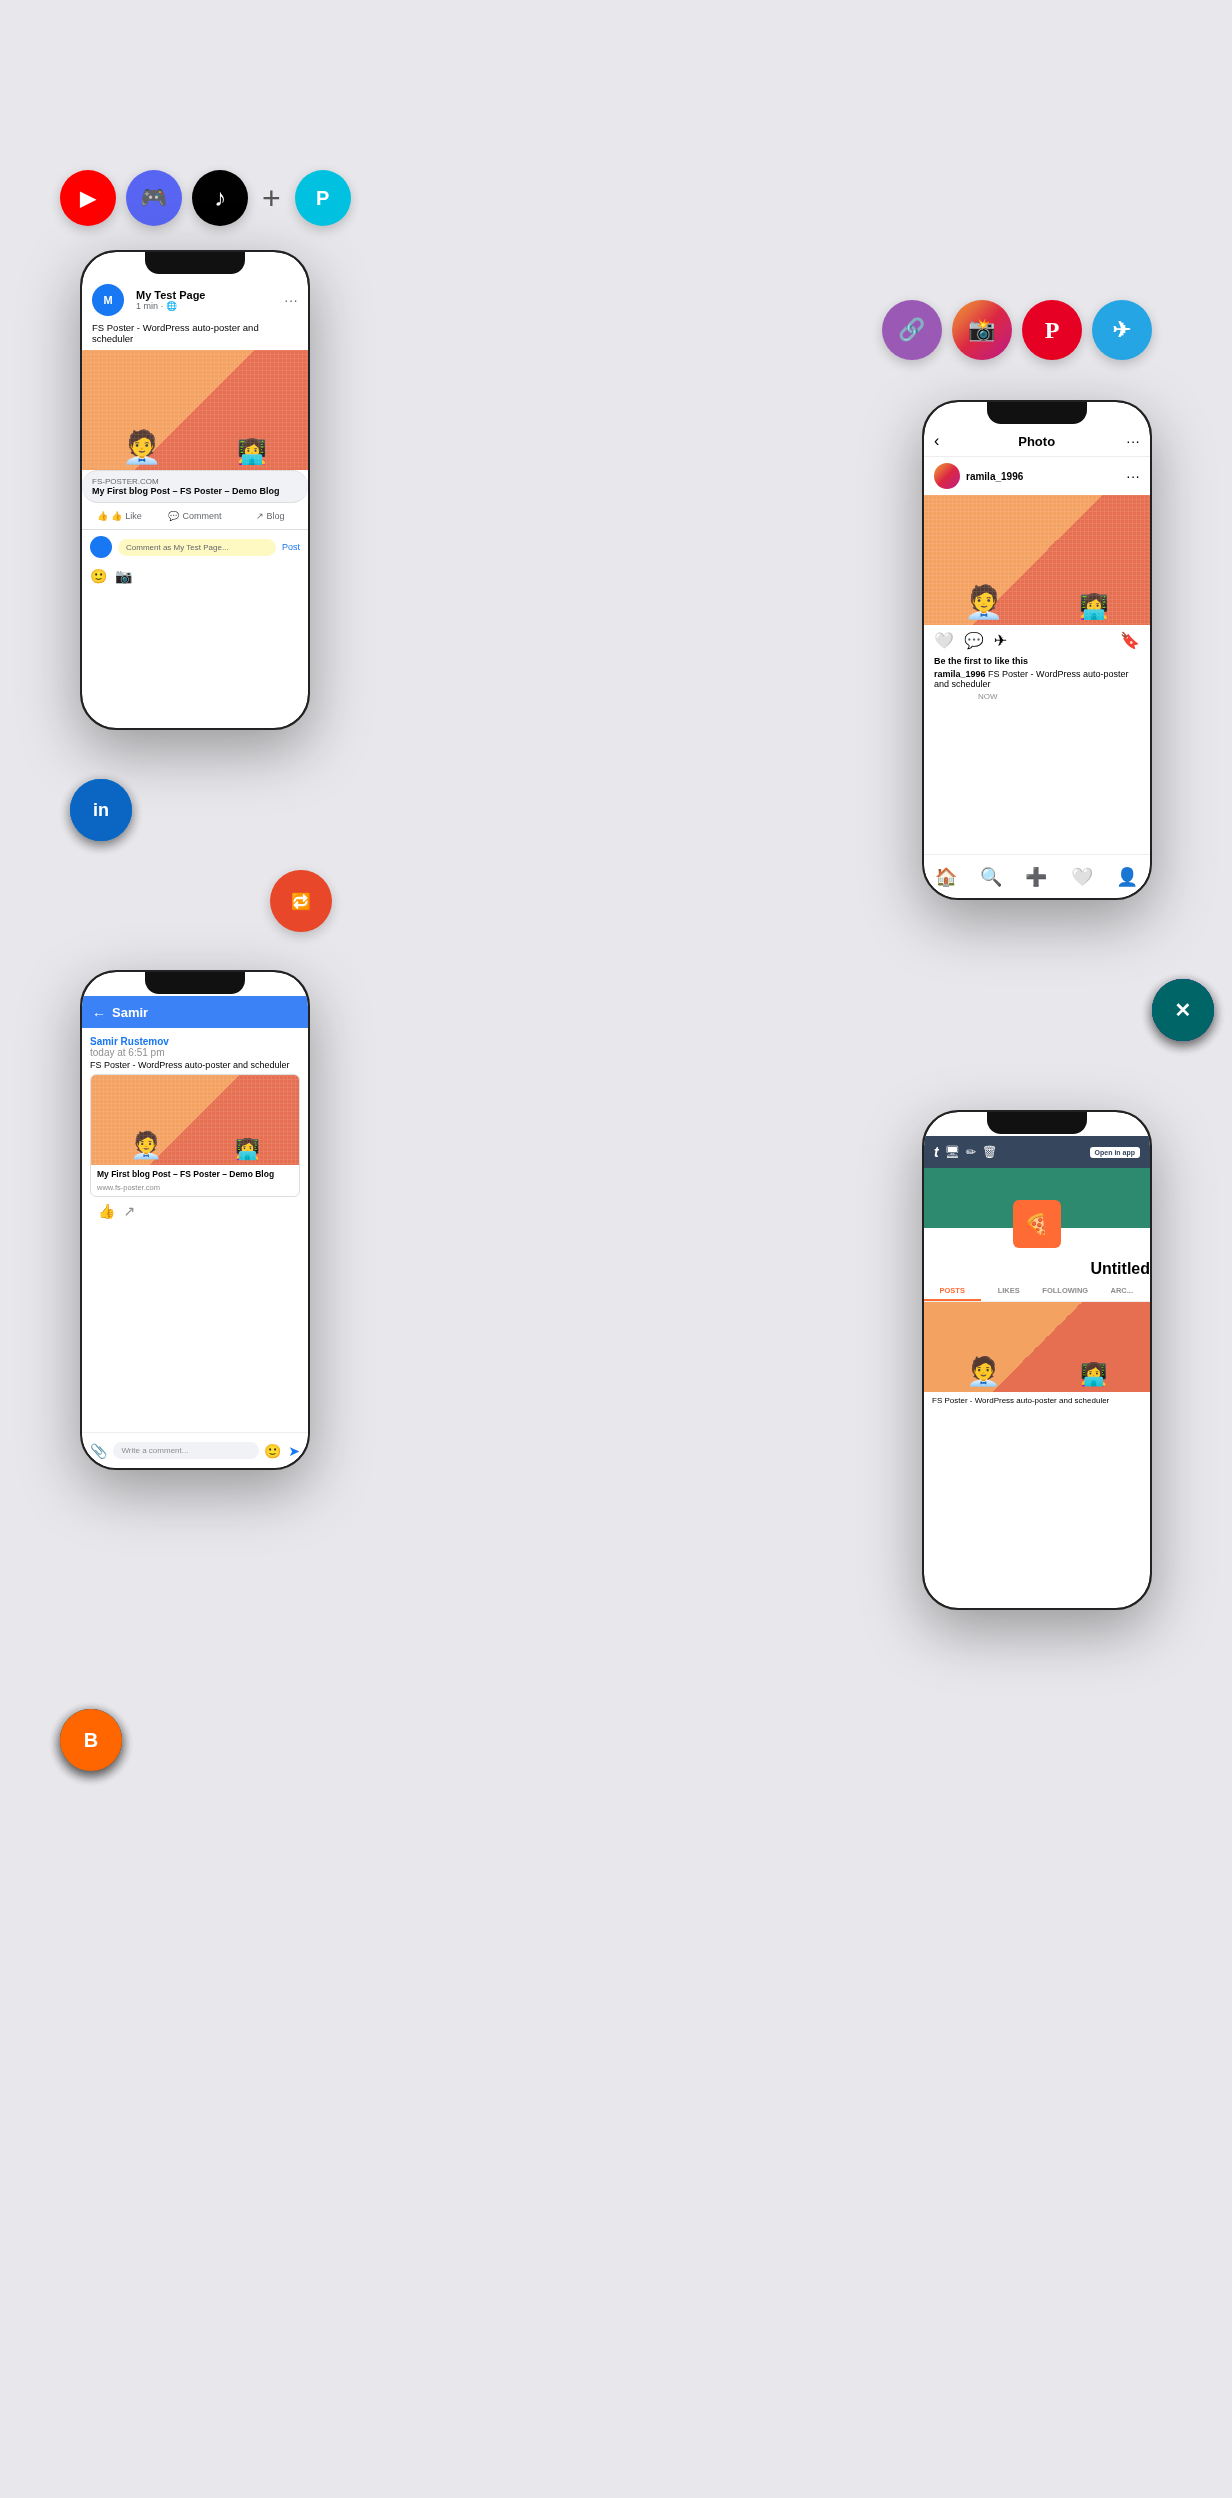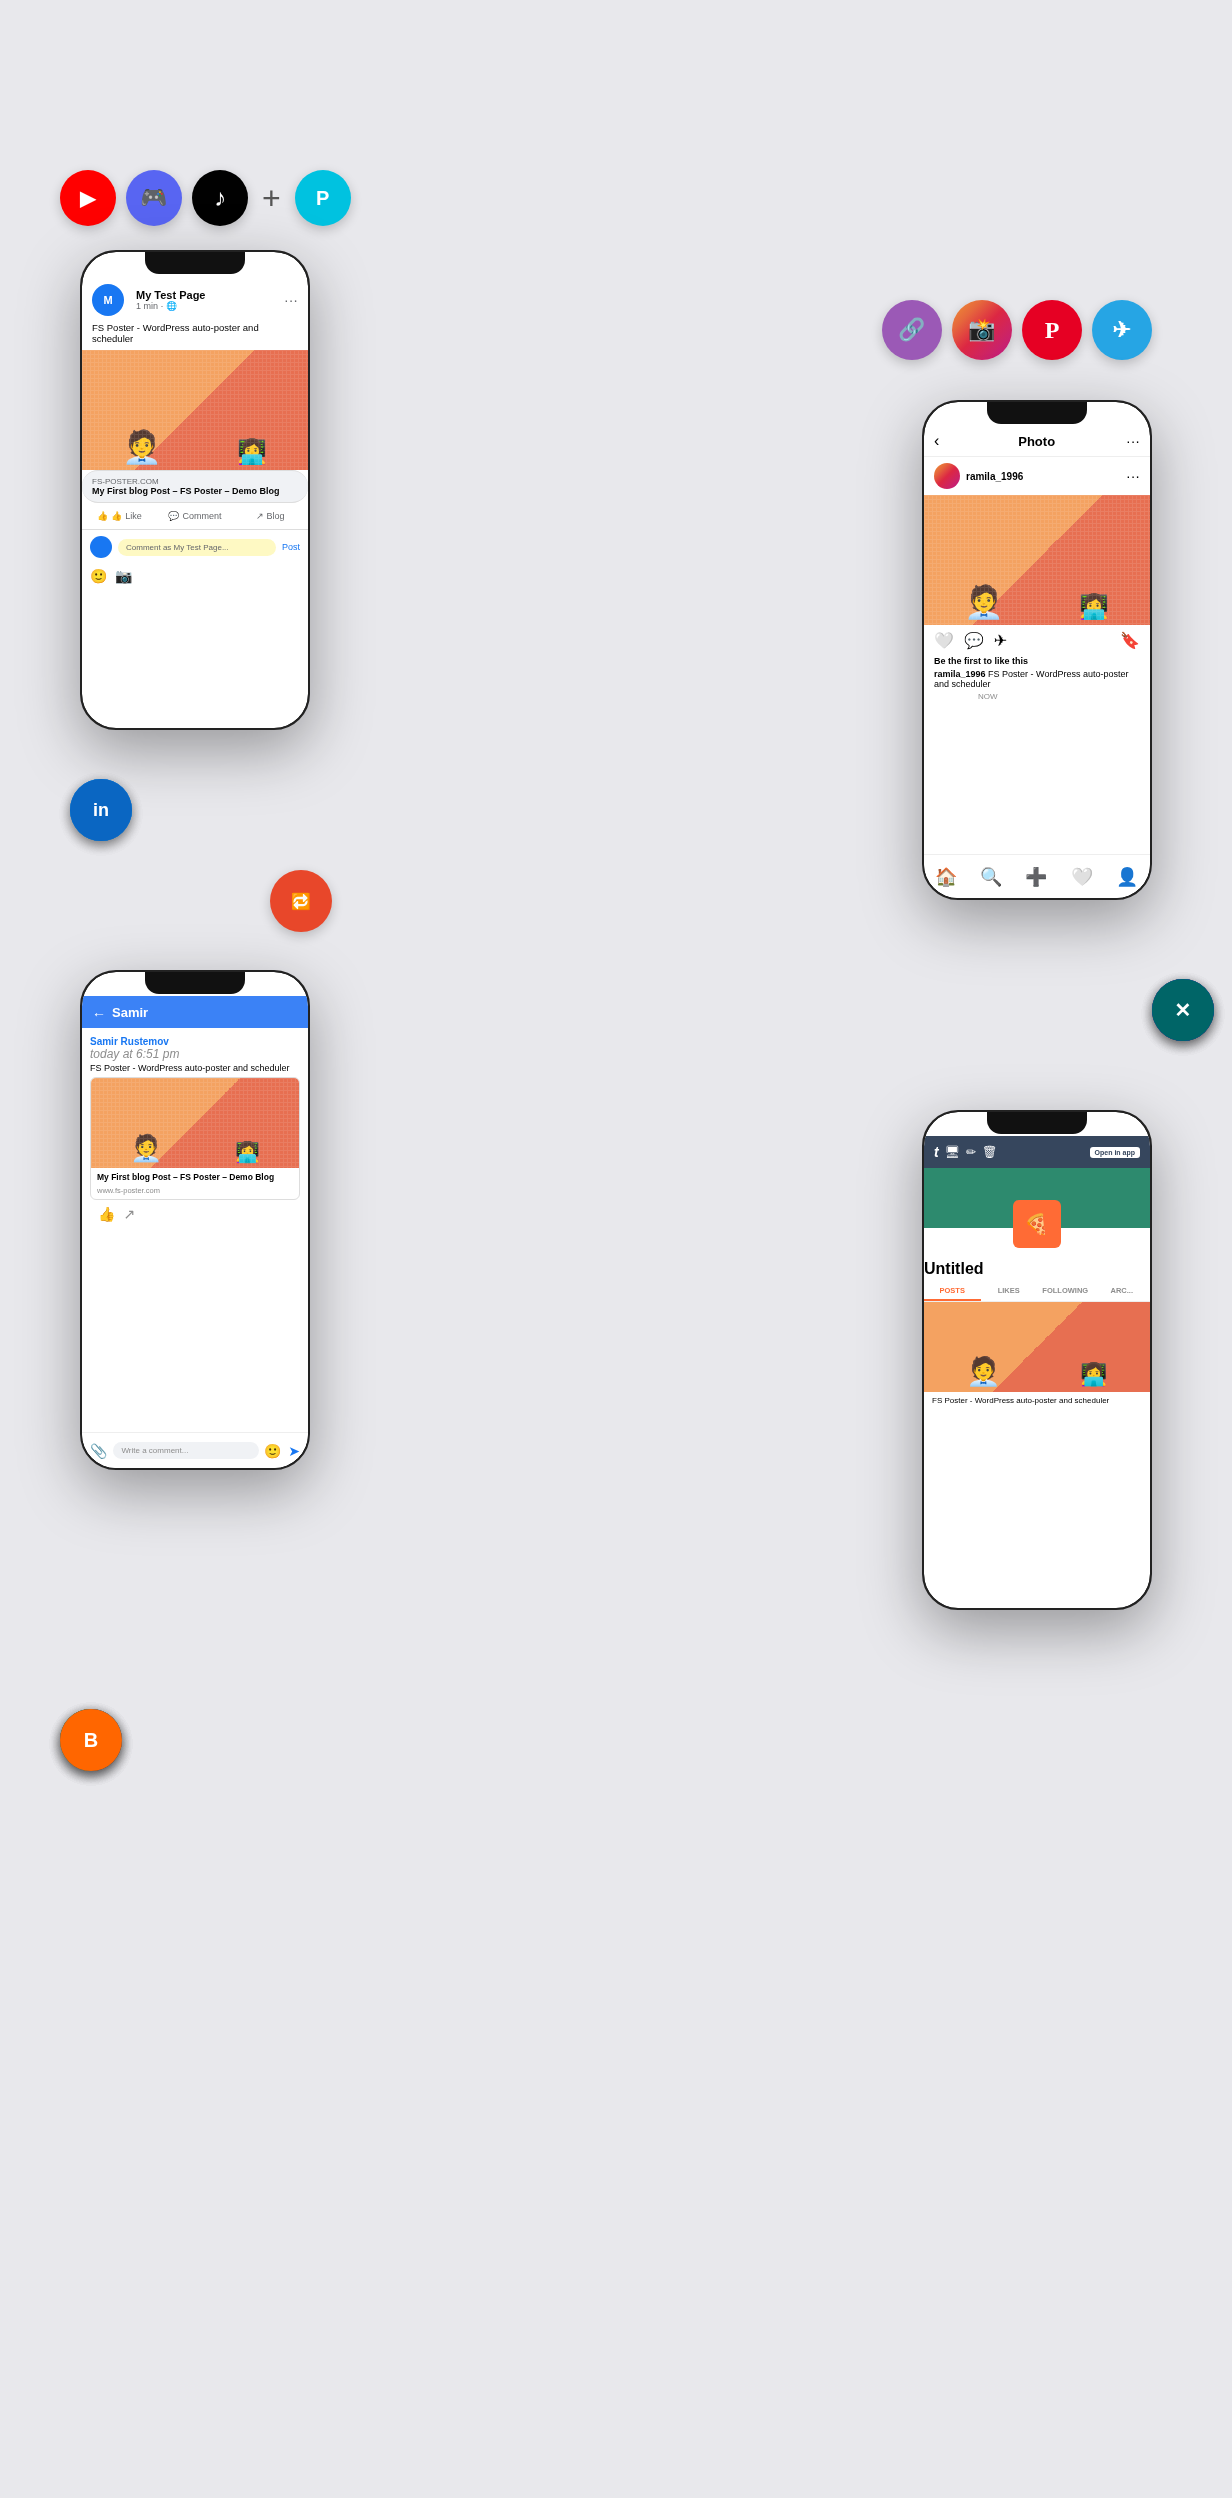--- a/index.html
+++ b/index.html
@@ -292,24 +292,23 @@
     }
     .msg-content {
       padding: 8px;
     }
     .msg-sender-name {
       font-size: 10px;
       font-weight: bold;
       color: #1877f2;
     }
     .msg-time {
-      font-size: 12px;
+      font-size: 10px;
       color: #8e8e8e;
       display: block;
-      font-style: italic;
     }
     .msg-text {
       font-size: 9px;
       color: #000;
       margin: 2px 0;
     }
     .msg-card {
       border: 1px solid #ddd;
       border-radius: 6px;
       overflow: hidden;
@@ -425,21 +424,21 @@
       font-size: 20px;
       position: absolute;
       bottom: -20px;
       left: 50%;
       transform: translateX(-50%);
     }
     .tumblr-blog-name {
       font-size: 16px;
       font-weight: bold;
       color: #000;
-      text-align: left;
+      text-align: right;
       margin-top: 28px;
       padding-top: 4px;
     }
     .tumblr-tabs {
       display: flex;
       border-bottom: 1px solid #eee;
       margin-top: 4px;
     }
     .tumblr-tab {
       flex: 1;

